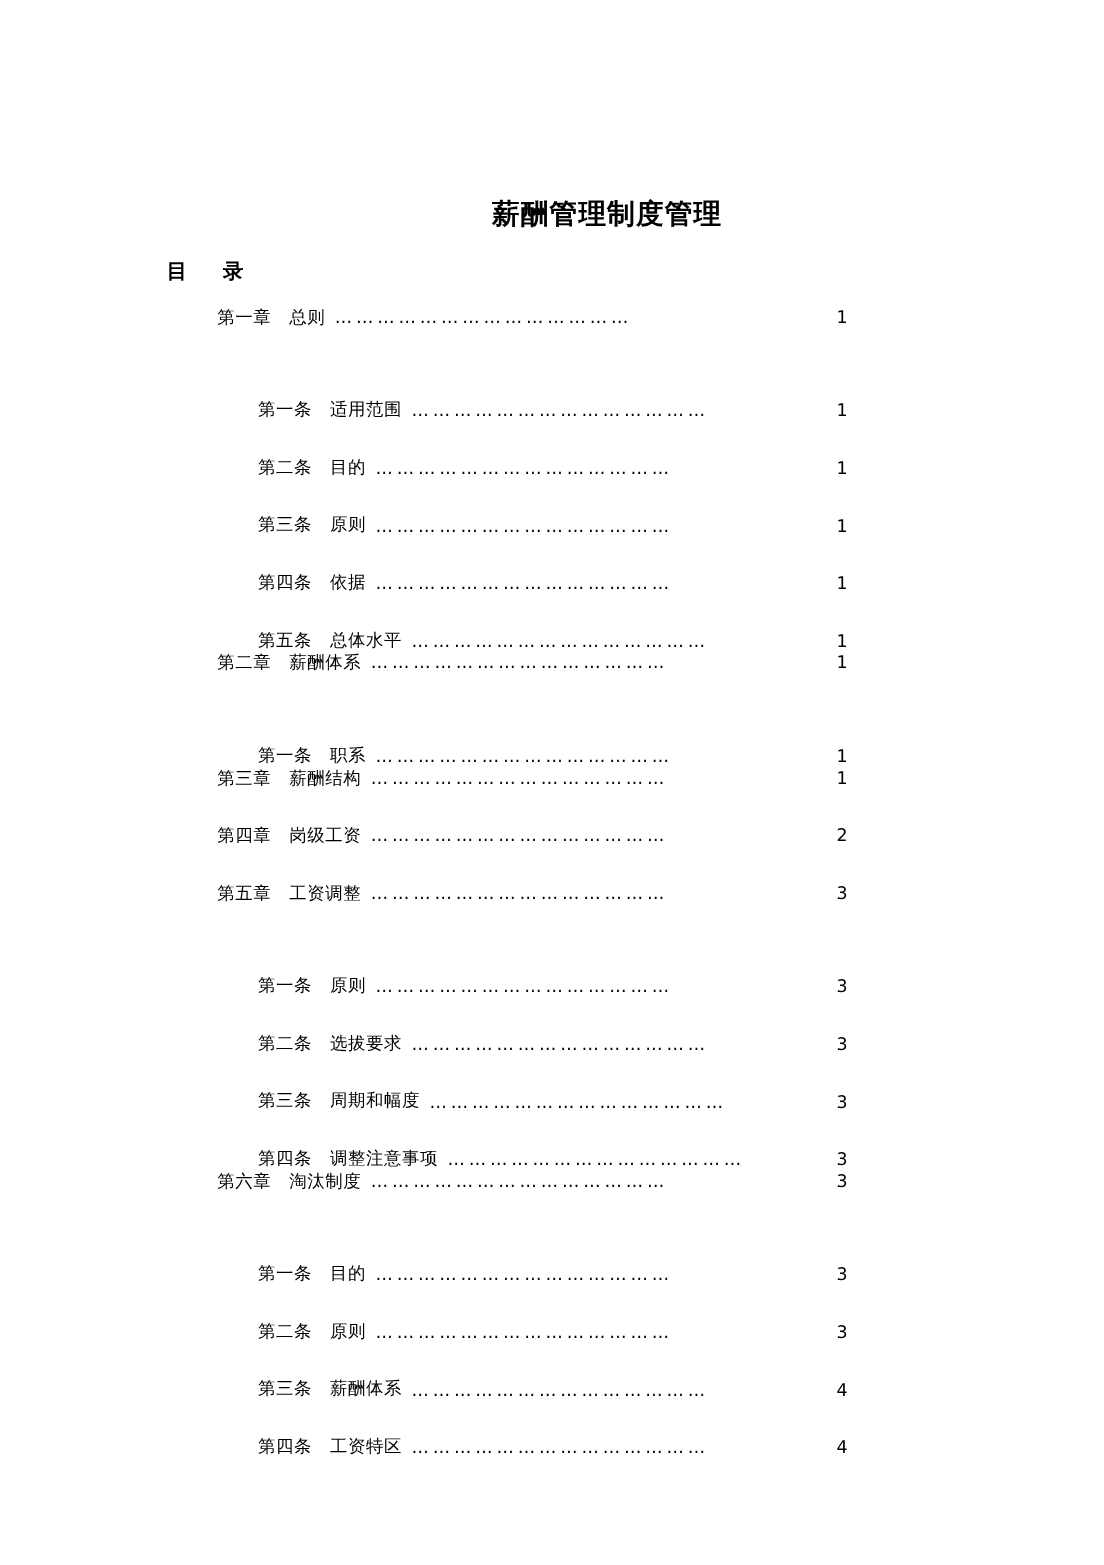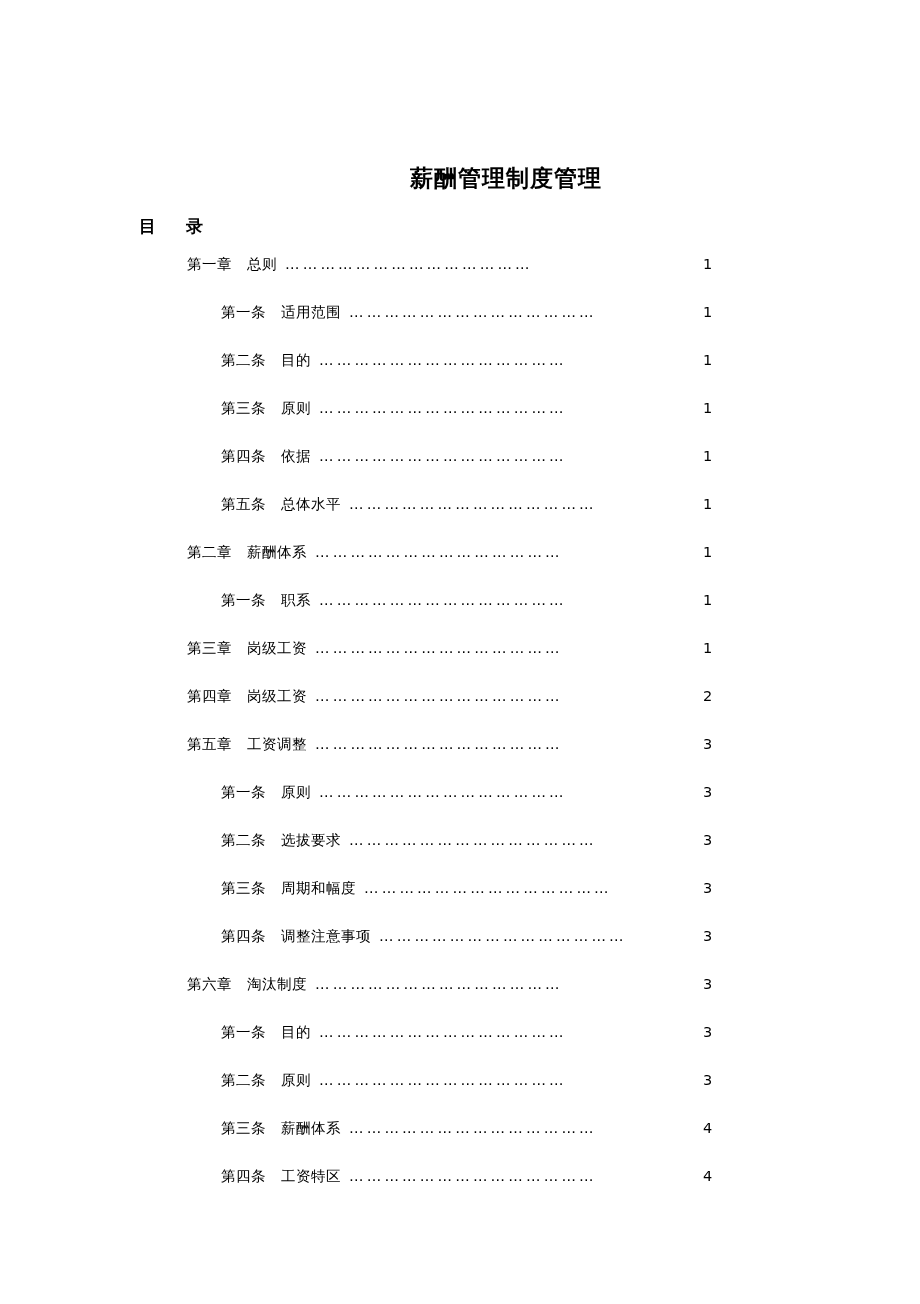--- a/index.html
+++ b/index.html
@@ -34,22 +34,23 @@
     position: absolute;
     top: 215px;
     left: 139px;
     font-size: 17px;
     font-weight: bold;
     letter-spacing: 12px;
   }
   .toc {
     position: absolute;
     top: 255px;
-    left: 16px;
+    left: 0;
     width: 727px;
+    padding-left: 10px;
   }
   .toc-row {
     display: flex;
     align-items: baseline;
     font-size: 14.5px;
     height: 48px;
     box-sizing: border-box;
   }
   .toc-row .label {
     white-space: nowrap;
@@ -68,21 +69,21 @@
     flex: 1 1 auto;
   }
   .toc-row .page-num {
     flex: 0 0 auto;
     width: 40px;
     text-align: left;
     font-size: 14.5px;
   }
   
   .lvl-1 { padding-left: 171px; }
-  .lvl-2 { padding-left: 205px; }
+  .lvl-2 { padding-left: 205px; align-items: flex-end; }
   .lvl-1 .label { letter-spacing: 0.5px; }
   .lvl-2 .label { letter-spacing: 0.5px; }
 </style>
 </head>
 <body>
 
 <div class="page">
 
   <div class="doc-title">薪酬管理制度管理</div>
 
@@ -131,21 +132,21 @@
         <span class="spacer"></span>
         <span class="page-num">1</span>
       </div>
       <div class="toc-row lvl-2">
         <span class="label">第一条　职系</span>
         <span class="dots">……………………………………</span>
         <span class="spacer"></span>
         <span class="page-num">1</span>
       </div>
       <div class="toc-row lvl-1">
-        <span class="label">第三章　岗级工资</span>
+        <span class="label">第三章　薪酬结构</span>
         <span class="dots">……………………………………</span>
         <span class="spacer"></span>
         <span class="page-num">1</span>
       </div>
       <div class="toc-row lvl-1">
         <span class="label">第四章　岗级工资</span>
         <span class="dots">……………………………………</span>
         <span class="spacer"></span>
         <span class="page-num">2</span>
       </div>

